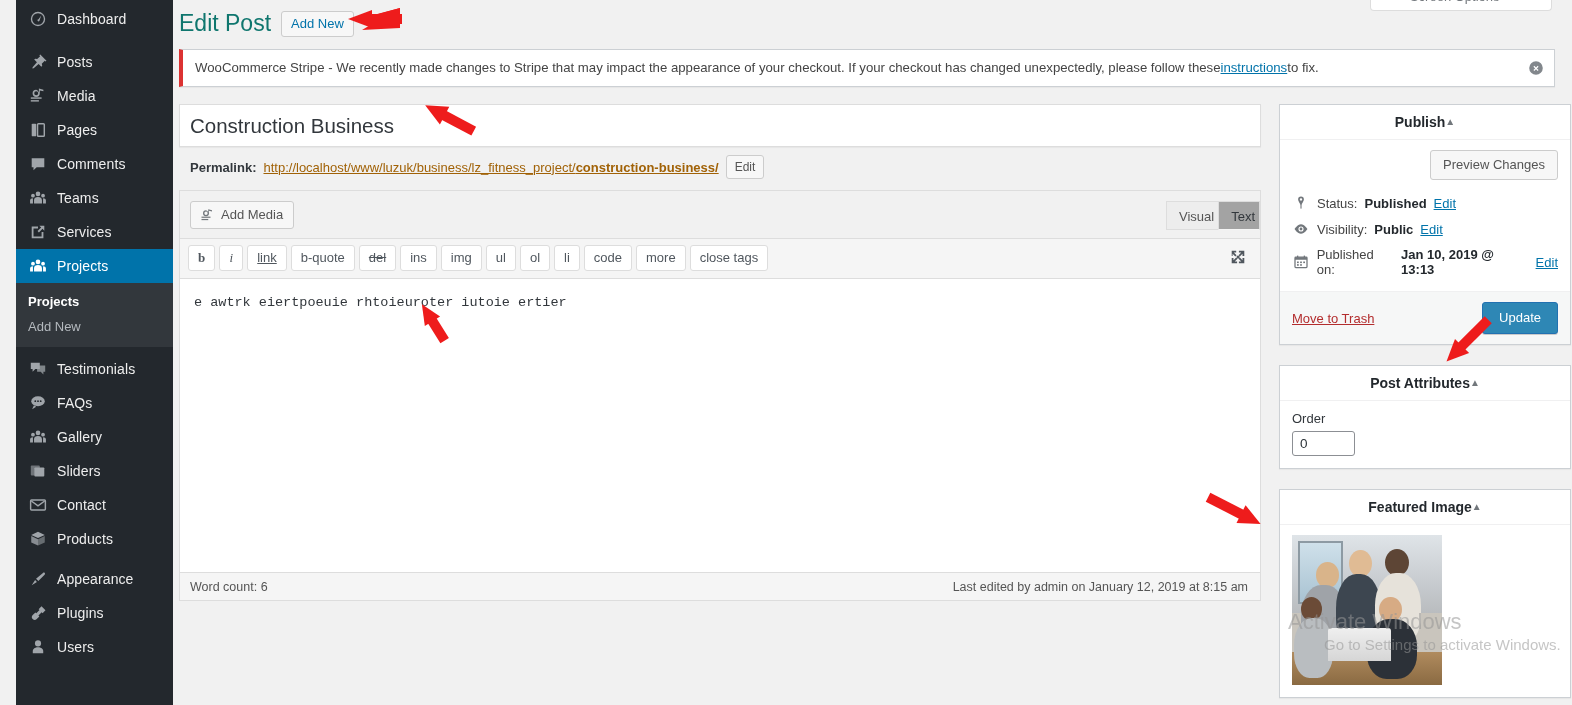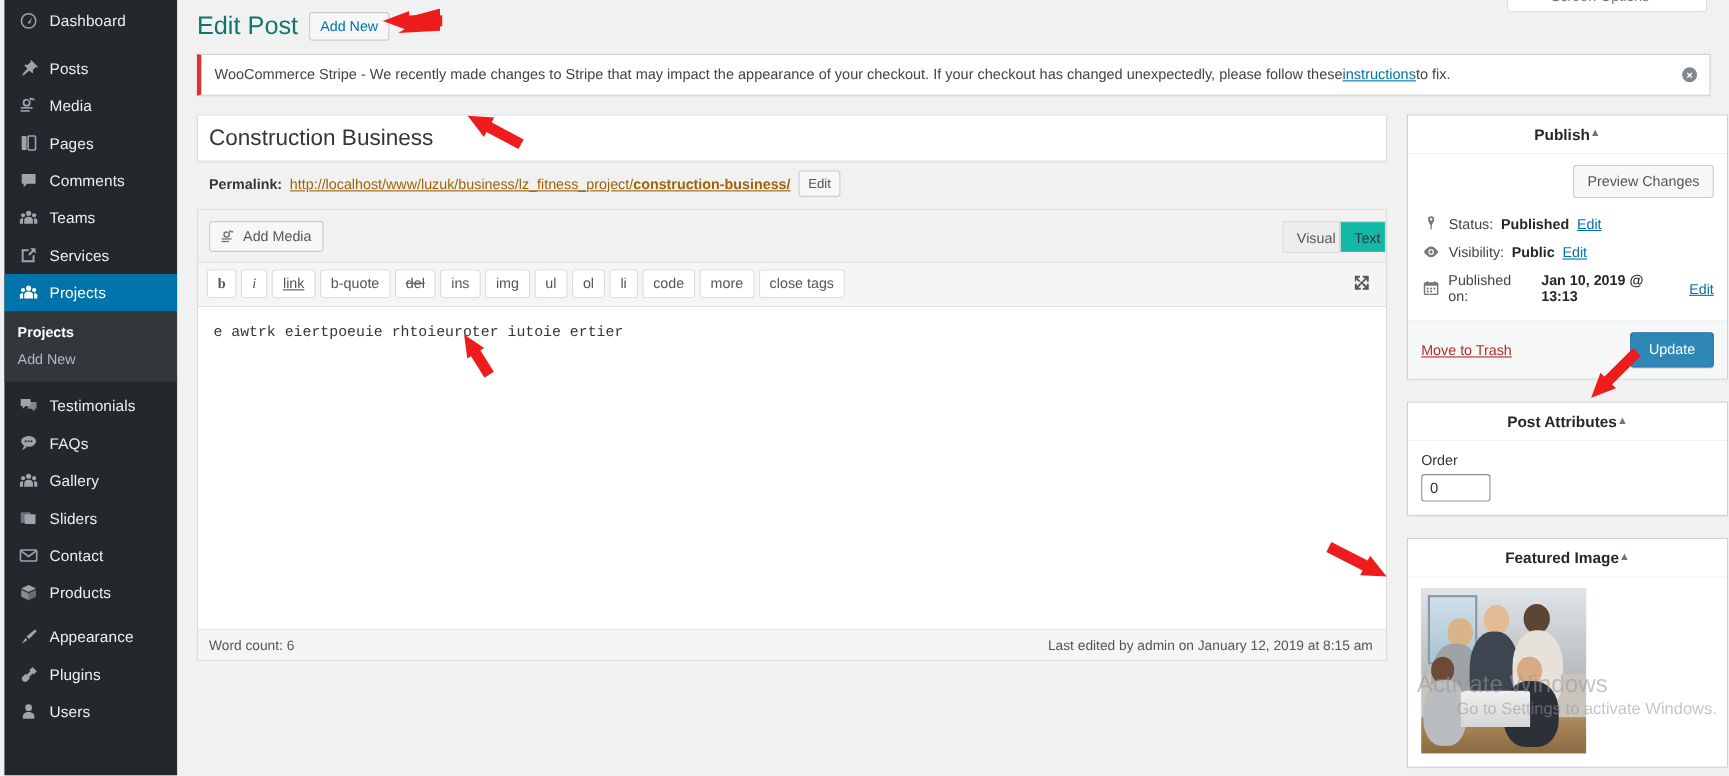--- a/index.html
+++ b/index.html
@@ -8,21 +8,21 @@
     width: 1572px; height: 705px;
     overflow: hidden;
     background: #f1f1f1;
     font-family: "Liberation Sans", sans-serif;
     -webkit-font-smoothing: antialiased;
   }
   .screen { position: relative; width: 1572px; height: 705px; background: #f1f1f1; }
 
   
   .adminmenu {
-    position: absolute; left: 4px; top: 0; width: 157px; height: 705px;
+    position: absolute; left: 16px; top: 0; width: 157px; height: 705px;
     background: #23282d; color: #eee; overflow: hidden;
   }
   .menu-item {
     display: flex; align-items: center;
     height: 34px; padding-left: 12px;
     font-size: 14px; color: #b4b9be; position: relative;
     cursor: pointer;
   }
   .menu-item .mi-label { color: #eee; font-size: 14px; letter-spacing: .1px; }
   .menu-item.current { background: #0073aa; }
@@ -133,21 +133,21 @@
   }
   .btn-addmedia svg { width: 15px; height: 15px; fill: #72777c; display:block;}
   .editor-tabs {
     position: absolute; right: 0px; top: 10px; display: flex; align-items: flex-end;
   }
   .etab {
     font-size: 13px; color: #555; padding: 6px 4px 5px 12px;
     border: 1px solid #ddd; background: #ededed; cursor: pointer;
     margin-left: -1px; line-height: 18px; height: 29px;
   }
-  .etab.active { background: #14b8a6; border-bottom-color: #f5f5f5; color: #32373c; }
+  .etab.active { background: #a3a3a3; border-bottom-color: #f5f5f5; color: #32373c; }
 
   .quicktags {
     background: #f5f5f5; border: 1px solid #ddd; border-bottom: none;
     padding: 6px 8px 7px 8px; display: flex; gap: 4px; align-items: center;
     position: relative;
   }
   .qt {
     border: 1px solid #ddd; background: #fff; border-radius: 3px;
     font-size: 13px; color: #50575e; padding: 3px 9px; line-height: 18px;
     cursor: pointer; min-width: 24px; text-align: center;

